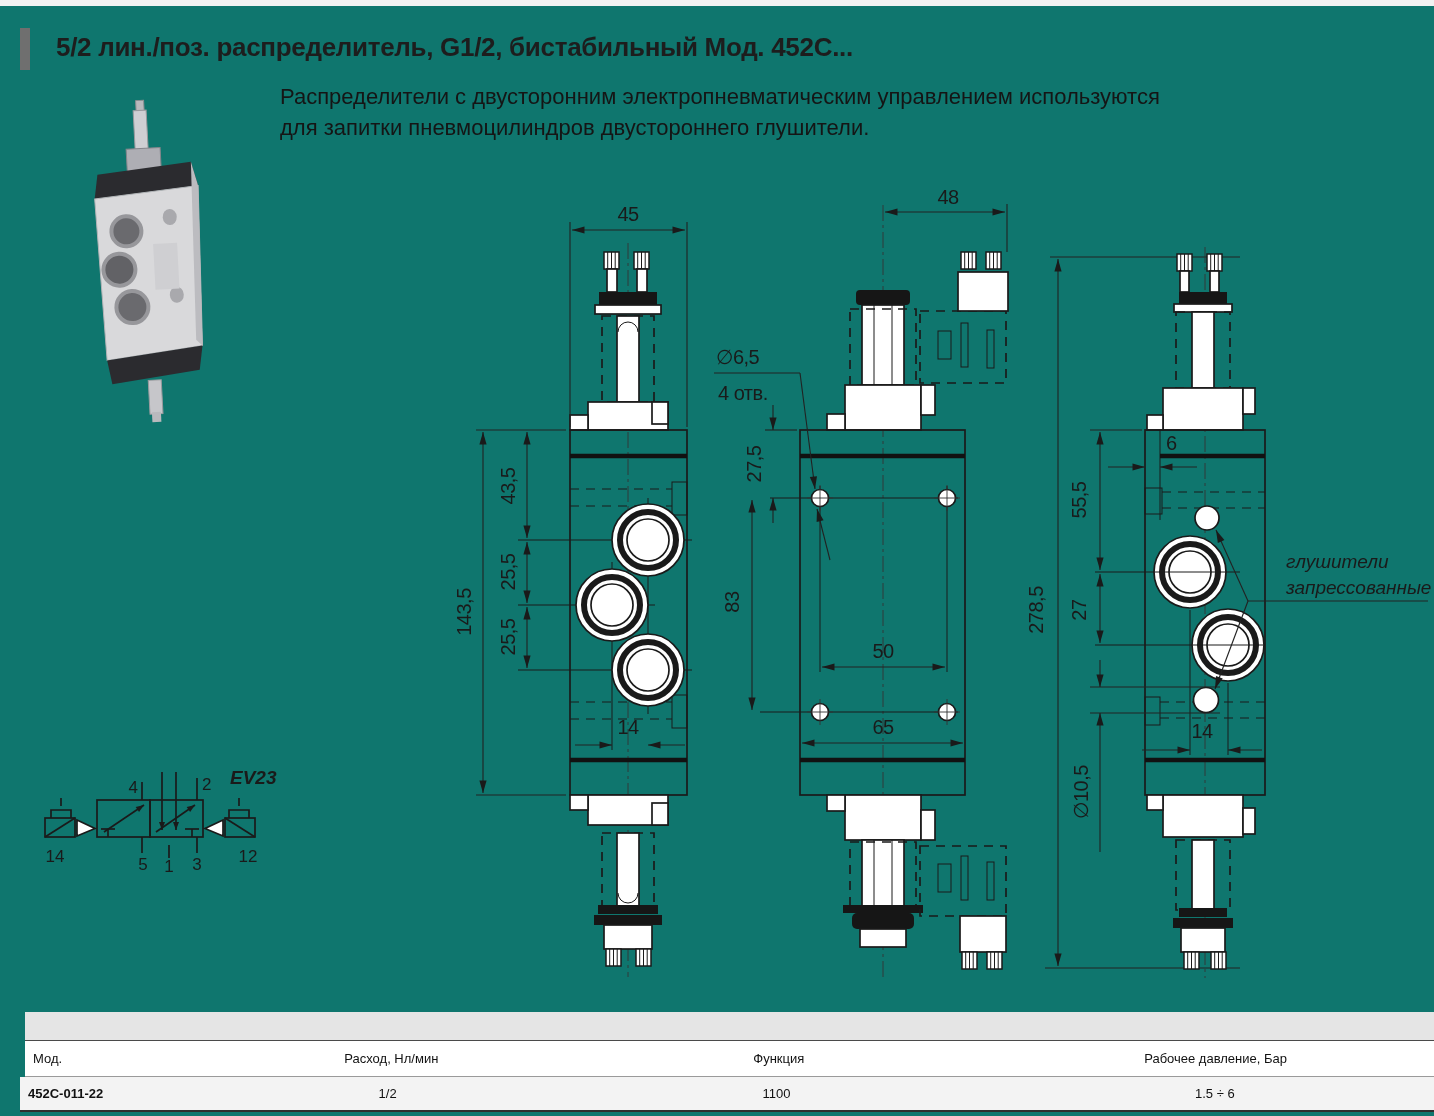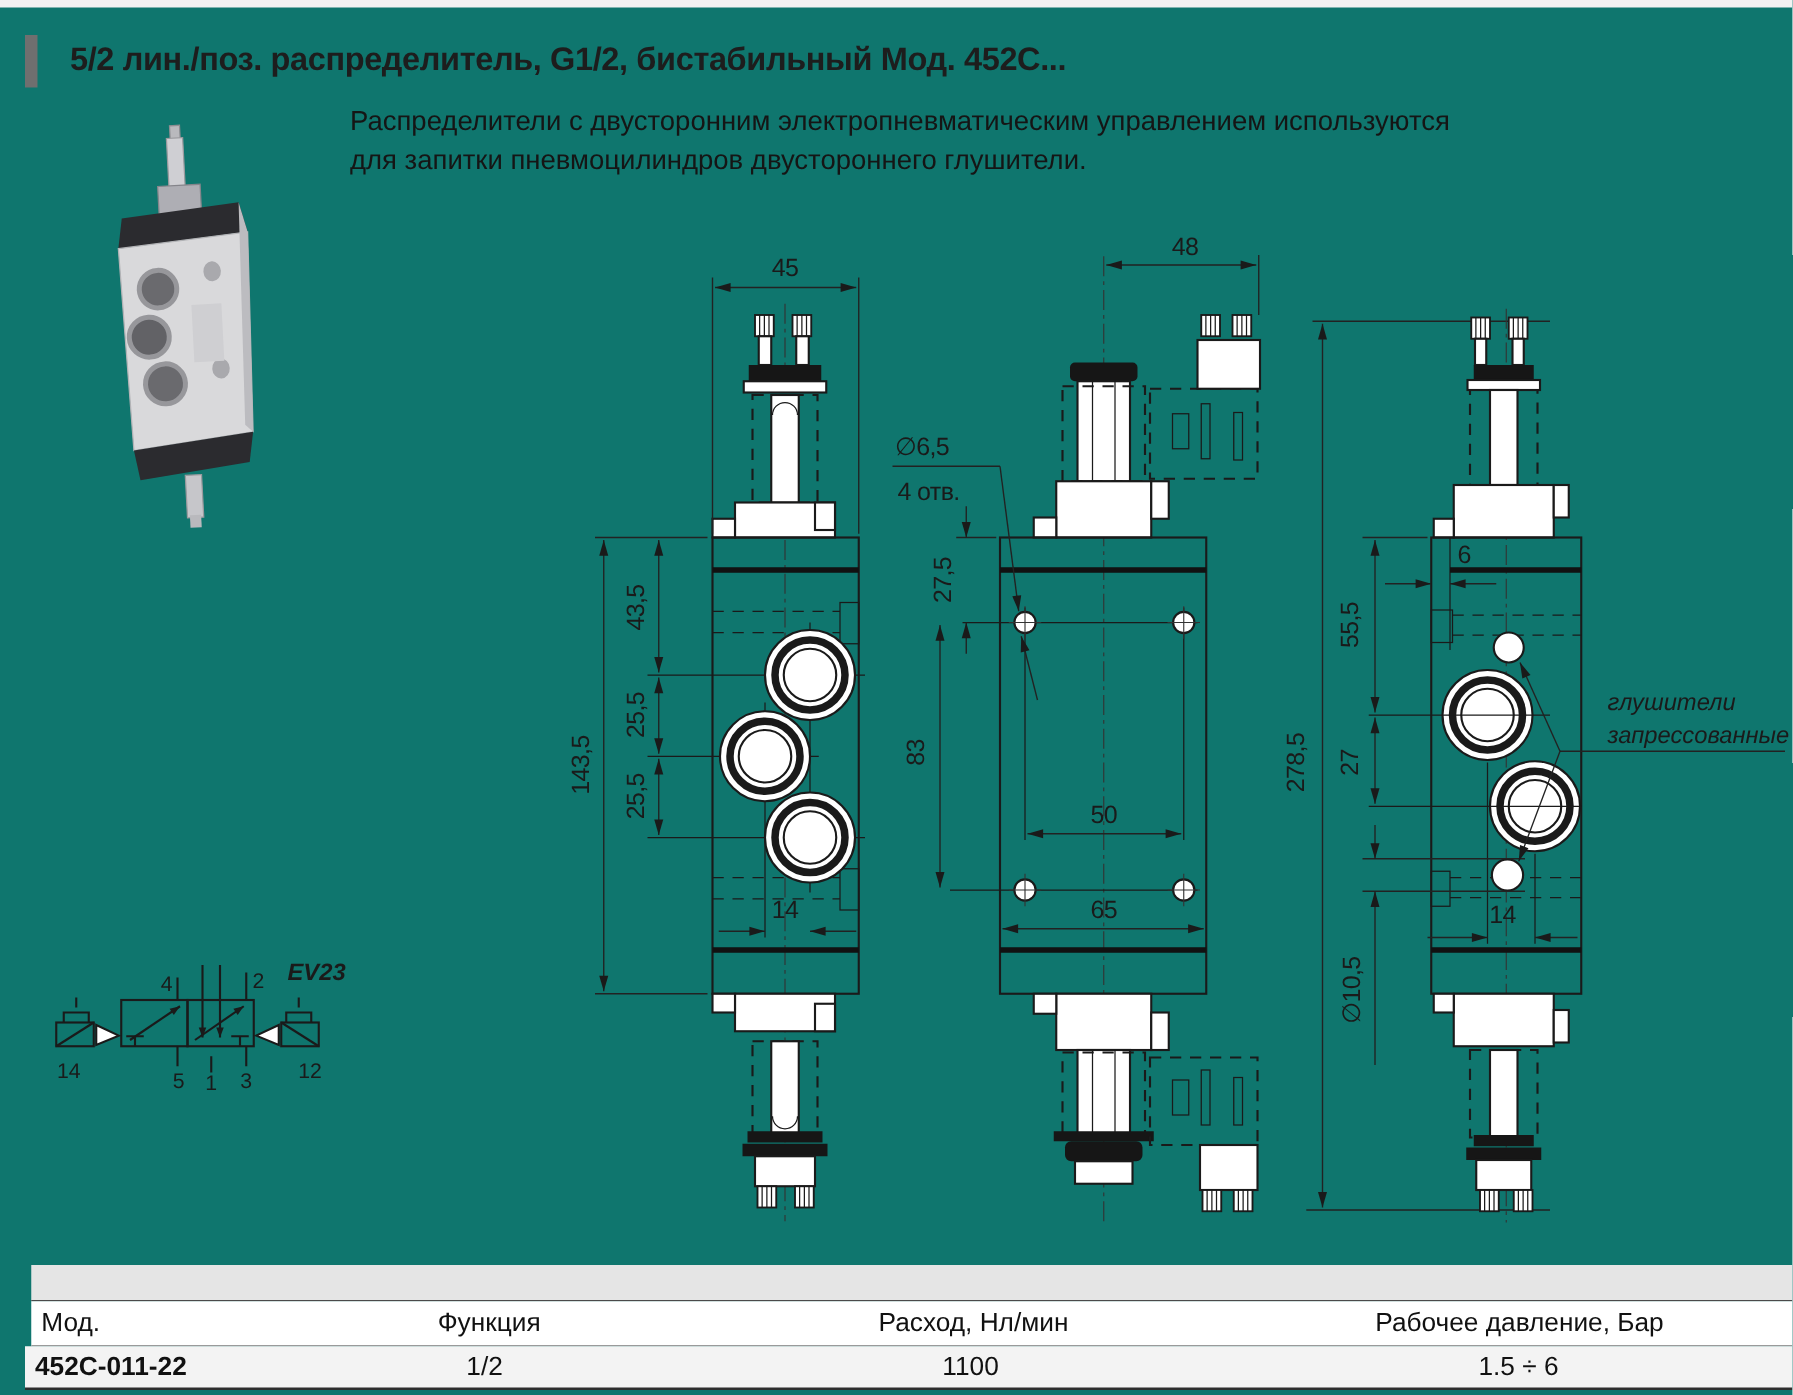--- a/index.html
+++ b/index.html
@@ -26,21 +26,21 @@
   .dash{stroke-dasharray:9 7;}
   .dim{fill:none;stroke:#222;stroke-width:1.1;}
   .cl{fill:none;stroke:#333;stroke-width:0.9;stroke-dasharray:16 4 3 4;}
   .blk{fill:#161616;stroke:none;}
   
   #tablewrap{position:absolute;left:0;top:1012px;width:1434px;}
   #tband{margin-left:25px;height:28px;background:#e5e5e5;border-bottom:1.5px solid #4a4a4a;}
   .trow{display:grid;grid-template-columns:14% 24% 31% 31%;align-items:center;}
   #thead{height:35px;background:#ffffff;border-bottom:1px solid #9a9a9a;margin-left:25px;}
   #tdata{height:33px;background:#f3f3f3;border-bottom:2.5px solid #2e2e2e;margin-left:20px;}
-  .tc{font-size:21px;text-align:center;color:#111;}
+  .tc{font-size:13px;text-align:center;color:#111;}
   .tc.first{text-align:left;padding-left:8px;}
   #tdata .tc.first{font-weight:bold;}
 </style>
 </head>
 <body>
 
 <div id="page">
   <div id="topstrip"></div>
 
   <div id="titlebar"></div>
@@ -348,22 +348,22 @@
     <text class="symtxt" x="197" y="870" text-anchor="middle">3</text>
     <text class="symtxt" x="55" y="862" text-anchor="middle">14</text>
     <text class="symtxt" x="248" y="862" text-anchor="middle">12</text>
     <text x="230" y="784" font-size="19" font-style="italic" font-weight="bold">EV23</text>
   </svg>
 
   <div id="tablewrap">
     <div id="tband"></div>
     <div id="thead" class="trow">
       <div class="tc first">Мод.</div>
+      <div class="tc">Расход, Нл/мин</div>
       <div class="tc">Функция</div>
-      <div class="tc">Расход, Нл/мин</div>
       <div class="tc">Рабочее давление, Бар</div>
     </div>
     <div id="tdata" class="trow">
       <div class="tc first">452C-011-22</div>
       <div class="tc">1/2</div>
       <div class="tc">1100</div>
       <div class="tc">1.5 ÷ 6</div>
     </div>
   </div>
 </div>

